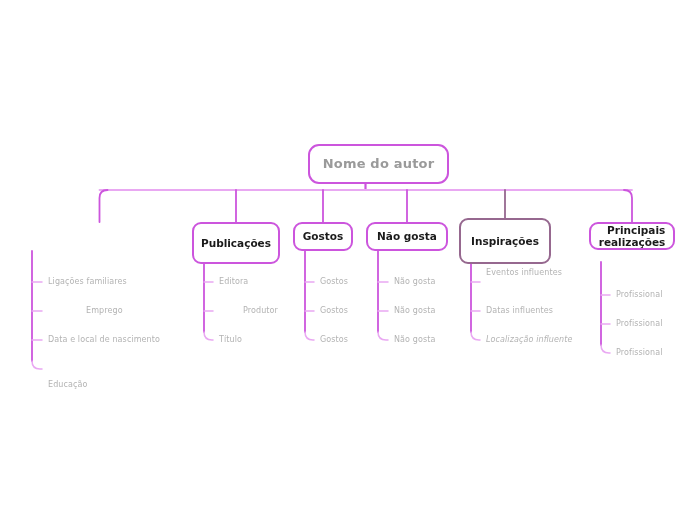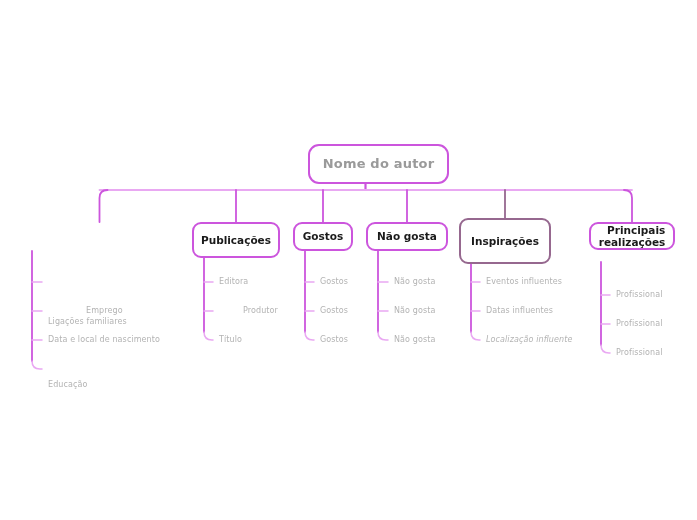--- a/index.html
+++ b/index.html
@@ -99,38 +99,38 @@
       <path d="M 471 282 L 480 282" fill="none" stroke="#e9a8f2" stroke-width="1.5" stroke-linecap="round" stroke-linejoin="round"></path>
       <path d="M 471 311 L 480 311" fill="none" stroke="#e9a8f2" stroke-width="1.5" stroke-linecap="round" stroke-linejoin="round"></path>
       <path d="M 471 332 Q 471 340 479 340 L 480 340" fill="none" stroke="#e9a8f2" stroke-width="1.5" stroke-linecap="round" stroke-linejoin="round"></path>
       <path d="M 624 190 Q 632 190 632 198 L 632 222" fill="none" stroke="#cc55dd" stroke-width="1.8" stroke-linecap="round" stroke-linejoin="round"></path>
       <path d="M 601 262 L 601 345" fill="none" stroke="#cc55dd" stroke-width="1.8" stroke-linecap="round" stroke-linejoin="round"></path>
       <path d="M 601 295 L 610 295" fill="none" stroke="#e9a8f2" stroke-width="1.5" stroke-linecap="round" stroke-linejoin="round"></path>
       <path d="M 601 324 L 610 324" fill="none" stroke="#e9a8f2" stroke-width="1.5" stroke-linecap="round" stroke-linejoin="round"></path>
       <path d="M 601 345 Q 601 353 609 353 L 610 353" fill="none" stroke="#e9a8f2" stroke-width="1.5" stroke-linecap="round" stroke-linejoin="round"></path>
     </svg>
 <div class="node node-root" style="left: 295px; top: 144px; width: 141px; height: 40px;">Nome do autor</div>
-    <div class="leaf" style="left: 48px; top: 277px; margin-top: 40px;">Ligações familiares</div>
+    <div class="leaf" style="left: 48px; top: 277px;">Ligações familiares</div>
     <div class="leaf" style="left: 48px; top: 306px; margin-left: 38px;">Emprego</div>
     <div class="leaf" style="left: 48px; top: 335px;">Data e local de nascimento</div>
     <div class="leaf" style="left: 48px; top: 380px;">Educação</div>
-    <div class="node node-branch" style="left: 192px; top: 222px; width: 88px; height: 36px;">Publicações</div>
+    <div class="node node-branch" style="left: 192px; top: 222px; width: 88px; height: 42px;">Publicações</div>
     <div class="leaf" style="left: 219px; top: 277px;">Editora</div>
     <div class="leaf" style="left: 219px; top: 306px; padding-left: 24px;">Produtor</div>
     <div class="leaf" style="left: 219px; top: 335px;">Título</div>
     <div class="node node-branch" style="left: 293px; top: 222px; width: 60px; height: 29px;">Gostos</div>
     <div class="leaf" style="left: 320px; top: 277px;">Gostos</div>
     <div class="leaf" style="left: 320px; top: 306px;">Gostos</div>
     <div class="leaf" style="left: 320px; top: 335px;">Gostos</div>
     <div class="node node-branch" style="left: 366px; top: 222px; width: 82px; height: 29px;">Não gosta</div>
     <div class="leaf" style="left: 394px; top: 277px;">Não gosta</div>
     <div class="leaf" style="left: 394px; top: 306px;">Não gosta</div>
     <div class="leaf" style="left: 394px; top: 335px;">Não gosta</div>
     <div class="node node-branch dim-border" style="left: 459px; top: 218px; width: 92px; height: 46px;">Inspirações</div>
-    <div class="leaf" style="left: 486px; top: 277px; text-align: center;">Eventos influentes</div>
+    <div class="leaf" style="left: 486px; top: 268px; text-align: center;">Eventos influentes</div>
     <div class="leaf" style="left: 486px; top: 306px;">Datas influentes</div>
     <div class="leaf" style="left: 486px; top: 335px; font-style: italic;">Localização influente</div>
     <div class="node node-branch" style="left: 589px; top: 222px; width: 86px; height: 28px; text-align: right;">Principais
 realizações</div>
     <div class="leaf" style="left: 616px; top: 290px;">Profissional</div>
     <div class="leaf" style="left: 616px; top: 319px;">Profissional</div>
     <div class="leaf" style="left: 616px; top: 348px;">Profissional</div>
   </div>
 
 </body></html>

